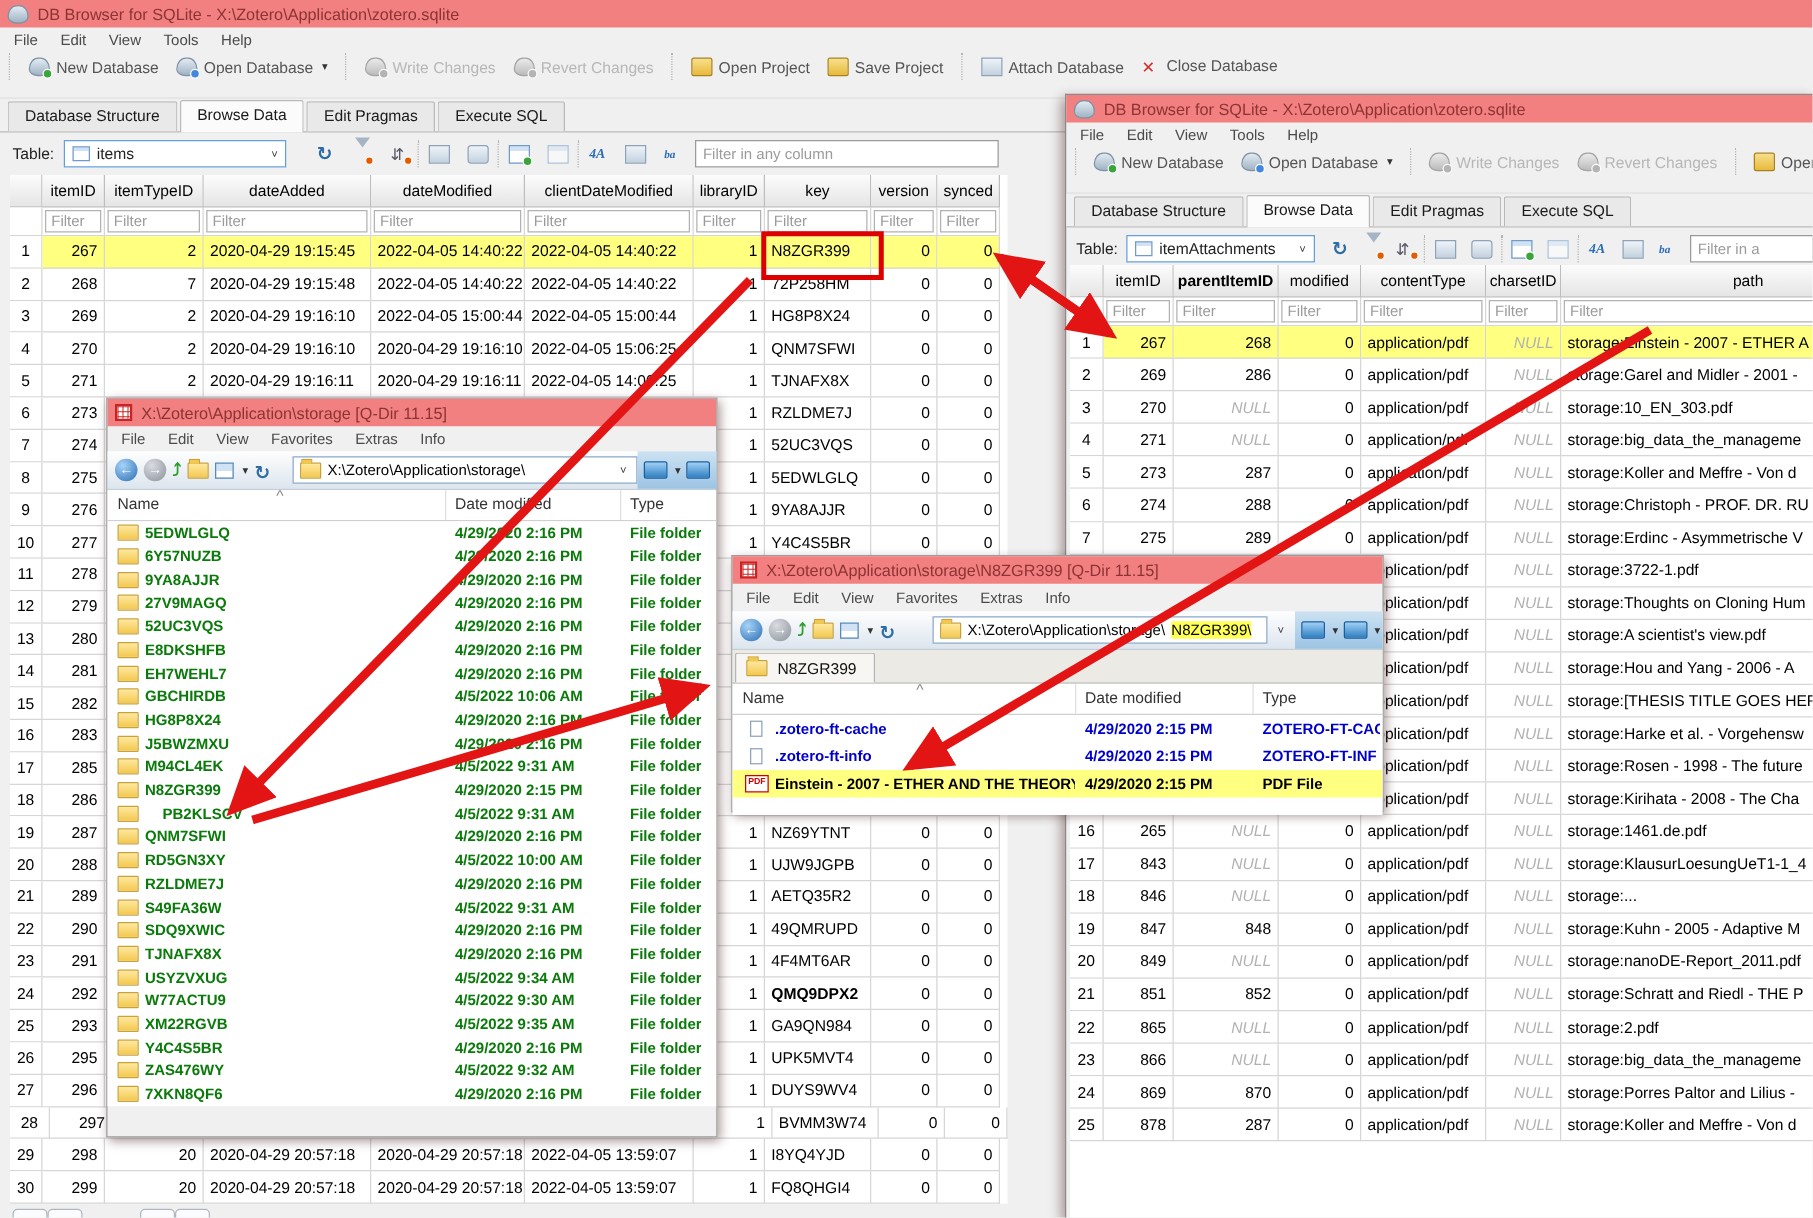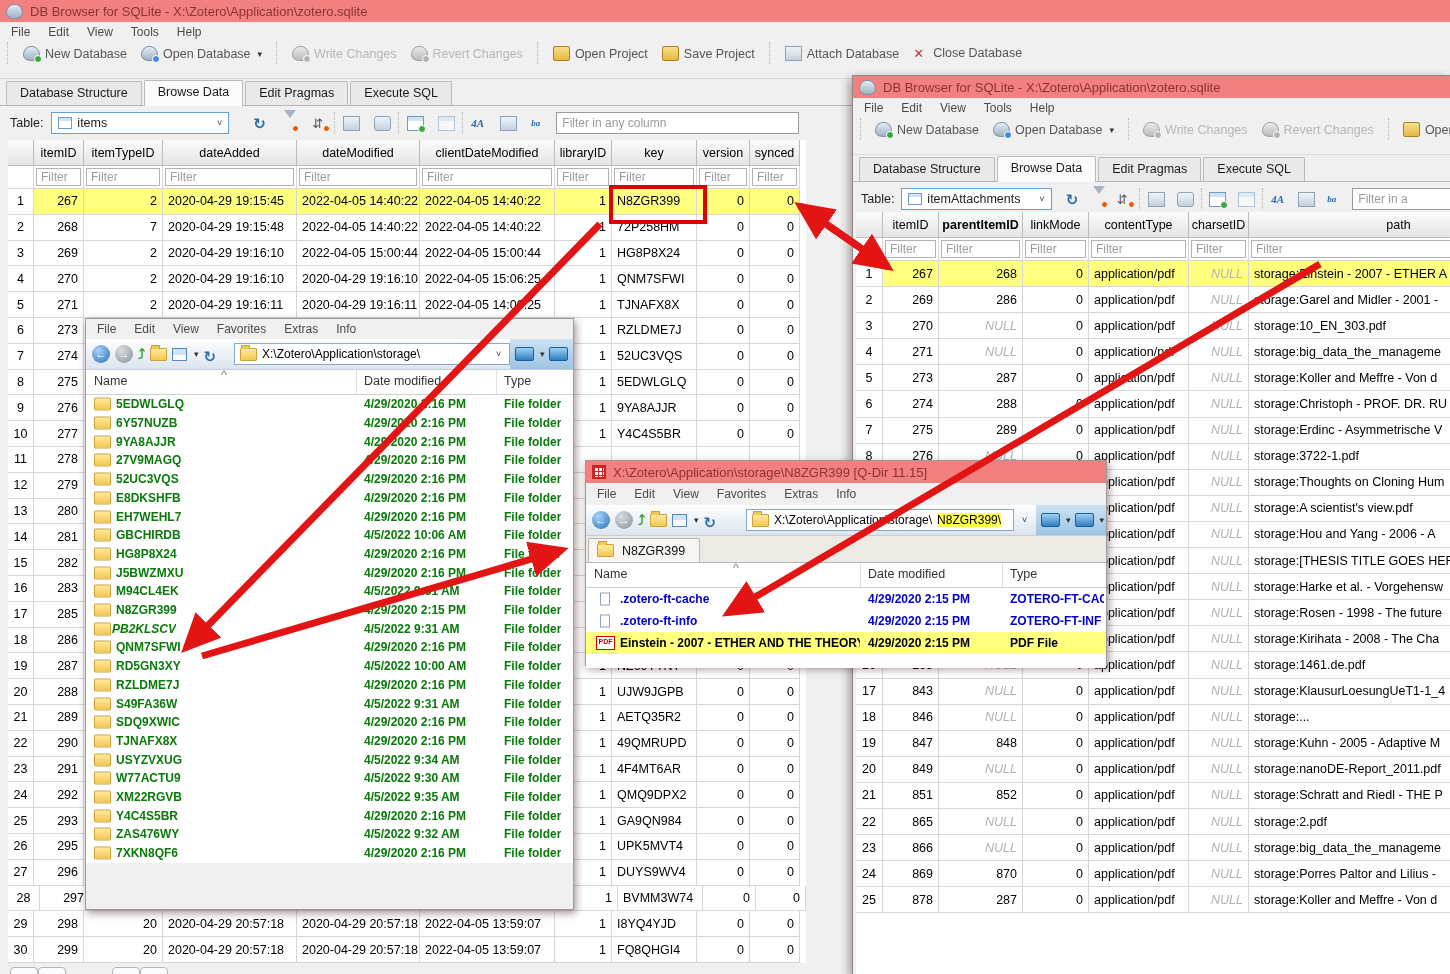--- a/index.html
+++ b/index.html
@@ -515,21 +515,21 @@
         <div class="gc r" style="width: 50px;">0</div>
       </div>
       <div class="gr " style="height: 25.8px;">
         <div class="gc c rn" style="width: 26px;">24</div>
         <div class="gc r" style="width: 50px;">292</div>
         <div class="gc r" style="width: 79px;"></div>
         <div class="gc l" style="width: 134px;"></div>
         <div class="gc l" style="width: 123px;"></div>
         <div class="gc l" style="width: 135px;"></div>
         <div class="gc r" style="width: 57px;">1</div>
-        <div class="gc l" style="width: 85px;">QMQ9DPX2</div>
+        <div class="gc l" style="width: 85px; font-weight: bold;">QMQ9DPX2</div>
         <div class="gc r" style="width: 53px;">0</div>
         <div class="gc r" style="width: 50px;">0</div>
       </div>
       <div class="gr " style="height: 25.8px;">
         <div class="gc c rn" style="width: 26px;">25</div>
         <div class="gc r" style="width: 50px;">293</div>
         <div class="gc r" style="width: 79px;"></div>
         <div class="gc l" style="width: 134px;"></div>
         <div class="gc l" style="width: 123px;"></div>
         <div class="gc l" style="width: 135px;"></div>
@@ -682,21 +682,21 @@
     <span class="ic ic-box" style="margin-left:12px"></span>
     <span class="ic ic-txt" style="margin-left:12px;font-size:9px">ba</span>
     <span class="filterinput" style="width:110px;margin-left:10px">Filter in a</span>
   </div>
   <div style="position:absolute;left:3px;top:136px;width:595px;height:775px;background:#fff"></div>
   <div class="grid" id="grid2" style="left:3px;top:136px">
       <div class="gr gh" style="height: 26px;">
         <div class="gc c" style="width: 27px;"></div>
         <div class="gc c" style="width: 56px;">itemID</div>
         <div class="gc c" style="width: 84px; font-weight: bold;">parentItemID</div>
-        <div class="gc c" style="width: 66px;">linkMode</div>
+        <div class="gc c" style="width: 66px;">modified</div>
         <div class="gc c" style="width: 100px;">contentType</div>
         <div class="gc c" style="width: 60px;">charsetID</div>
         <div class="gc c" style="width: 300px;">path</div>
       </div>
       <div class="gr gf" style="height: 23px;">
         <div class="gc c" style="width: 27px; background: rgb(255, 255, 255);"></div>
         <div class="gc" style="width: 56px; padding: 2px;">
           <div class="fbox">Filter</div>
         </div>
         <div class="gc" style="width: 84px; padding: 2px;">
@@ -937,20 +937,24 @@
         <div class="gc r" style="width: 84px;">287</div>
         <div class="gc r" style="width: 66px;">0</div>
         <div class="gc l" style="width: 100px;">application/pdf</div>
         <div class="gc r nullv" style="width: 60px;">NULL</div>
         <div class="gc l" style="width: 300px;">storage:Koller and Meffre - Von d</div>
       </div>
     </div>
 </div>
 
 <div class="win xwin" id="exp1" style="left:85px;top:318px;width:487px;height:590px;z-index:20">
+  <div class="titlebar" style="height:22px">
+    <span class="qdir"></span>
+    <span>X:\Zotero\Application\storage  [Q-Dir 11.15]</span>
+  </div>
   <div class="menubar">
       <span class="mi">File</span>
       <span class="mi">Edit</span>
       <span class="mi">View</span>
       <span class="mi">Favorites</span>
       <span class="mi">Extras</span>
       <span class="mi">Info</span>
     </div>
   <div class="nav">
     <span class="nv nv-back">←</span>
@@ -1047,21 +1051,21 @@
         <span class="green" style="left: 418px; max-width: 67px;">File folder</span>
       </div>
       <div class="xrow" style="top: 205.7px; height: 18.7px;">
         <span class="fld" style="left: 8px;"></span>
         <span class="green" style="left: 30px; max-width: 240px;">N8ZGR399</span>
         <span class="green" style="left: 278px;">4/29/2020 2:15 PM</span>
         <span class="green" style="left: 418px; max-width: 67px;">File folder</span>
       </div>
       <div class="xrow" style="top: 224.4px; height: 18.7px;">
         <span class="fld" style="left: 8px;"></span>
-        <span class="green" style="left: 26px; max-width: 240px; font-style: italic;">PB2KLSCV</span>
+        <span class="green" style="left: 44px; max-width: 240px;">PB2KLSCV</span>
         <span class="green" style="left: 278px;">4/5/2022 9:31 AM</span>
         <span class="green" style="left: 418px; max-width: 67px;">File folder</span>
       </div>
       <div class="xrow" style="top: 243.1px; height: 18.7px;">
         <span class="fld" style="left: 8px;"></span>
         <span class="green" style="left: 30px; max-width: 240px;">QNM7SFWI</span>
         <span class="green" style="left: 278px;">4/29/2020 2:16 PM</span>
         <span class="green" style="left: 418px; max-width: 67px;">File folder</span>
       </div>
       <div class="xrow" style="top: 261.8px; height: 18.7px;">
@@ -1126,21 +1130,21 @@
       </div>
       <div class="xrow" style="top: 448.8px; height: 18.7px;">
         <span class="fld" style="left: 8px;"></span>
         <span class="green" style="left: 30px; max-width: 240px;">7XKN8QF6</span>
         <span class="green" style="left: 278px;">4/29/2020 2:16 PM</span>
         <span class="green" style="left: 418px; max-width: 67px;">File folder</span>
       </div>
     </div>
 </div>
 
-<div class="win xwin" id="exp2" style="left:585px;top:460px;width:520px;height:204px;z-index:30">
+<div class="win xwin" id="exp2" style="left:585px;top:444px;width:520px;height:204px;z-index:30">
   <div class="titlebar" style="height:22px">
     <span class="qdir"></span>
     <span>X:\Zotero\Application\storage\N8ZGR399  [Q-Dir 11.15]</span>
   </div>
   <div class="menubar" style="height:22px">
       <span class="mi">File</span>
       <span class="mi">Edit</span>
       <span class="mi">View</span>
       <span class="mi">Favorites</span>
       <span class="mi">Extras</span>

